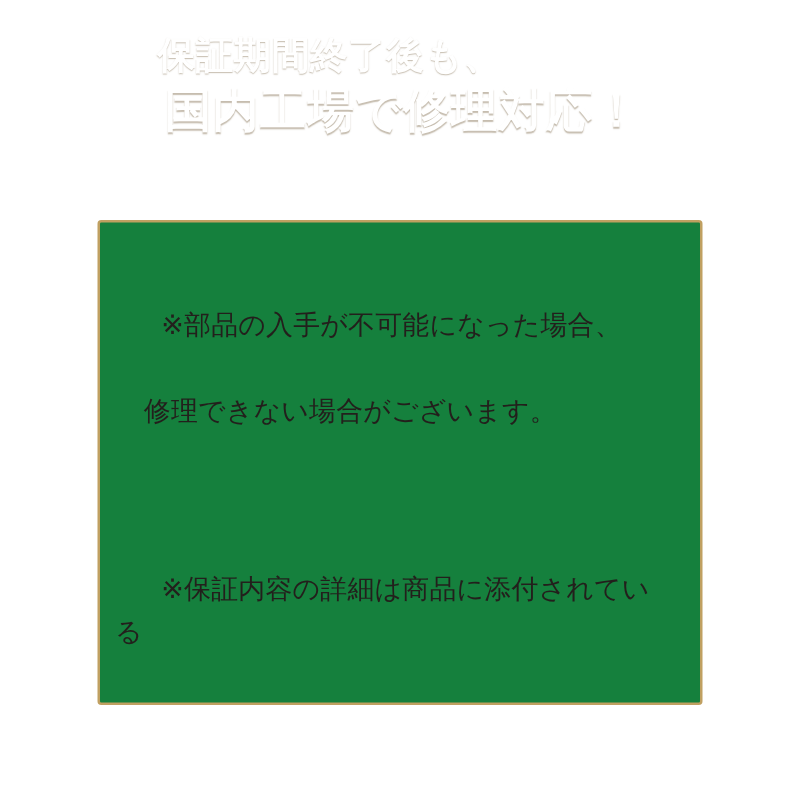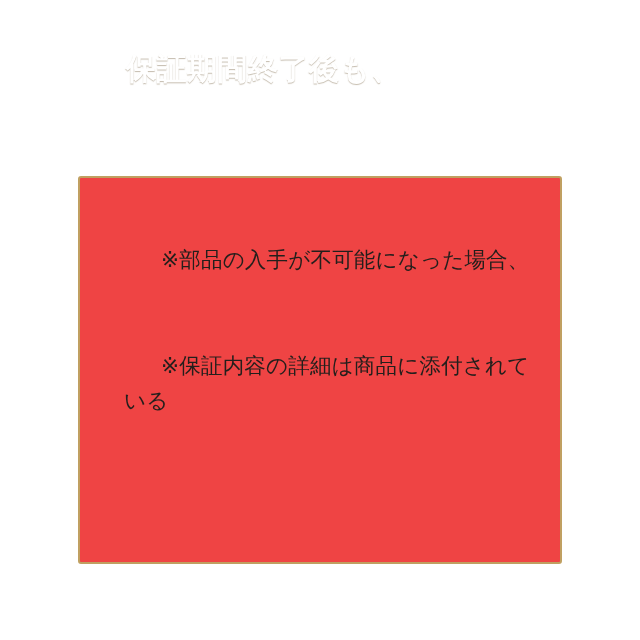--- a/index.html
+++ b/index.html
@@ -89,23 +89,23 @@
 
   
   .notes-card {
     position: absolute;
     left: 78px;
     top: 176px;
     width: 484px;
     height: 388px;
     border: 2px solid #c0a061;
     border-radius: 3px;
-    background: #ef4444;
+    background: #15803d;
     box-sizing: border-box;
-    padding: 30px 26px 20px 44px;
+    padding: 30px 26px 20px 12px;
   }
   .note {
     color: #231f1c;
     font-size: 21.5px;
     line-height: 1.62;
     letter-spacing: 0.2px;
     margin: 0 0 2px 0;
     white-space: pre-wrap;
   }
   .note .indent {
@@ -120,28 +120,30 @@
 
   <div class="banner">
     <div class="banner-inner">
       <span class="check-box">
         <svg viewBox="0 0 24 24" xmlns="http://www.w3.org/2000/svg" aria-hidden="true">
           <path d="M3 12 L9 19 L22 2" fill="none" stroke="#ffffff" stroke-width="3.4" stroke-linecap="round" stroke-linejoin="round"></path>
         </svg>
       </span>
       <span class="banner-text">
         <span class="banner-line1">保証期間終了後も、</span>
+        <span class="banner-line2">国内工場で修理対応！</span>
       </span>
     </div>
   </div>
 
   <div class="notes-card">
 
     <p class="note">
       <span>※部品の入手が不可能になった場合、</span>
+      <span class="indent">修理できない場合がございます。</span>
     </p>
 
     <p class="note">
       <span>※保証内容の詳細は商品に添付されている</span>
     </p>
 
   </div>
 
 </div>
 

